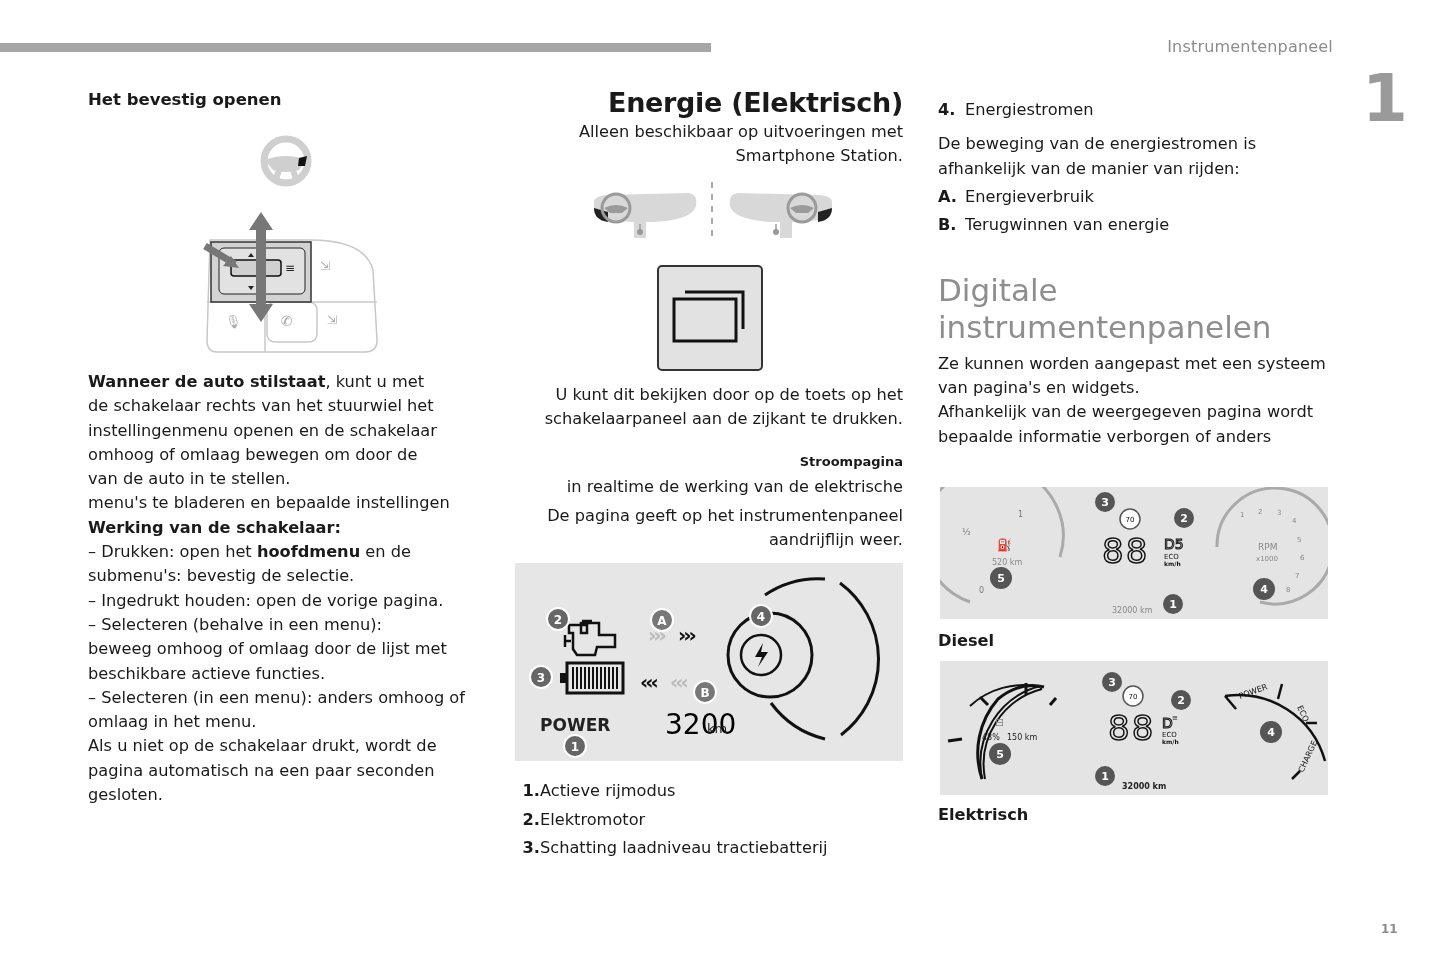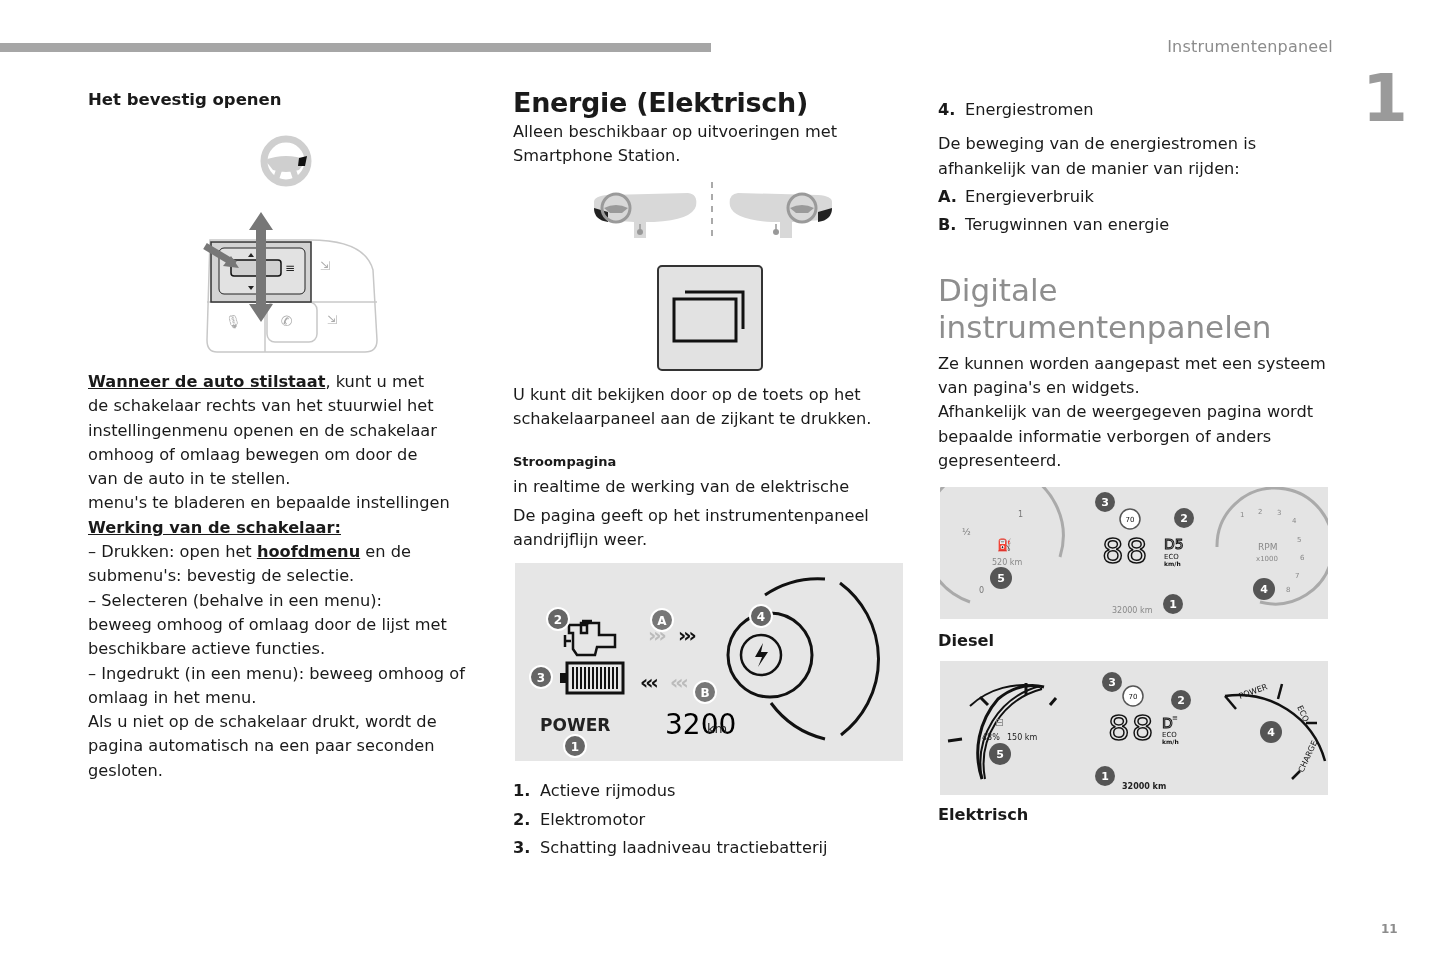--- a/index.html
+++ b/index.html
@@ -5,29 +5,29 @@
   html, body { margin:0; padding:0; }
   body { width:1445px; height:963px; background:#ffffff; position:relative; overflow:hidden;
          font-family:"DejaVu Sans", "Liberation Sans", sans-serif; color:#1a1a1a; }
   .topbar { position:absolute; left:0; top:43px; width:711px; height:9px; background:#a6a6a6; }
   .section-title { position:absolute; right:112px; top:37px; font-size:16px; color:#8c8c8c; letter-spacing:0.2px; }
   .chapter-num { position:absolute; left:1362px; top:66px; font-size:66px; font-weight:bold; color:#9a9a9a; line-height:1; }
   .page-num { position:absolute; left:1381px; top:922px; font-size:12px; font-weight:bold; color:#8c8c8c; }
 
   .col { position:absolute; font-size:16.2px; line-height:24.3px; }
   .col1 { left:88px; top:88px; width:410px; }
-  .col2 { left:513px; top:86px; width:390px; }
+  .col2 { left:513px; top:86px; width:390px;text-align:right; }
   .col3 { left:938px; top:98px; width:400px; }
 
   h3.sub { font-size:16.5px; font-weight:bold; margin:0; line-height:24px; }
   h1.big { font-size:27px; font-weight:bold; margin:0; line-height:34px; letter-spacing:-0.3px; }
   h2.mid { font-size:13px; font-weight:bold; margin:0; line-height:26px; }
   h1.grey { font-size:31px; font-weight:normal; color:#8e8e8e; margin:0; line-height:37px; }
   p { margin:0; }
-  b { font-weight:bold;text-decoration:underline; }
+  b { font-weight:bold; }
 
   .list-item { display:flex; }
   .list-item .num { font-weight:bold; width:27px; flex:none; }
 
   .fig { position:absolute; }
   .caption { font-weight:bold; font-size:16.2px; }
 </style>
 </head>
 <body>
 
@@ -76,24 +76,25 @@
 <div class="col col1" style="top:370px;">
   <p><b>Wanneer de auto stilstaat</b><span>, kunt u met</span></p>
   <p>de schakelaar rechts van het stuurwiel het</p>
   <p>instellingenmenu openen en de schakelaar</p>
   <p>omhoog of omlaag bewegen om door de</p>
   <p>van de auto in te stellen.</p>
   <p>menu's te bladeren en bepaalde instellingen</p>
   <p><b>Werking van de schakelaar:</b></p>
   <p><span>–  Drukken: open het </span><b>hoofdmenu</b><span> en de</span></p>
   <p>submenu's: bevestig de selectie.</p>
+  <p>–  Ingedrukt houden: open de vorige pagina.</p>
   <p>–  Selecteren (behalve in een menu):</p>
   <p>beweeg omhoog of omlaag door de lijst met</p>
   <p>beschikbare actieve functies.</p>
-  <p>–  Ingedrukt (in een menu): beweeg omhoog of</p>
+  <p>–  Selecteren (in een menu): anders omhoog of</p>
   <p>omlaag in het menu.</p>
   <p>Als u niet op de schakelaar drukt, wordt de</p>
   <p>pagina automatisch na een paar seconden</p>
   <p>gesloten.</p>
 </div>
 
 <div class="col col2">
   <h1 class="big">Energie (Elektrisch)</h1>
   <p>Alleen beschikbaar op uitvoeringen met</p>
   <p>Smartphone Station.</p>
@@ -232,21 +233,20 @@
       </div>
   </div>
   <div style="margin-top:33px;">
     <h1 class="grey">Digitale</h1>
     <h1 class="grey">instrumentenpanelen</h1>
   </div>
   <p style="margin-top:6px;">Ze kunnen worden aangepast met een systeem</p>
   <p>van pagina's en widgets.</p>
   <p>Afhankelijk van de weergegeven pagina wordt</p>
   <p>bepaalde informatie verborgen of anders</p>
-  <p>gepresenteerd.</p>
 </div>
 
 <div class="fig" style="left:940px;top:487px;width:388px;height:132px;background:#e4e4e4;">
   <svg width="388" height="132" viewBox="0 0 388 132" font-family="DejaVu Sans, sans-serif">
     <g fill="none" stroke="#aaa" stroke-width="3">
       <path d="M30 115 A70 70 0 1 1 120 70"></path>
     </g>
     <text x="78" y="30" font-size="8" fill="#777">1</text>
     <text x="22" y="48" font-size="9" fill="#777">½</text>
     <text x="39" y="106" font-size="8" fill="#777">0</text>

